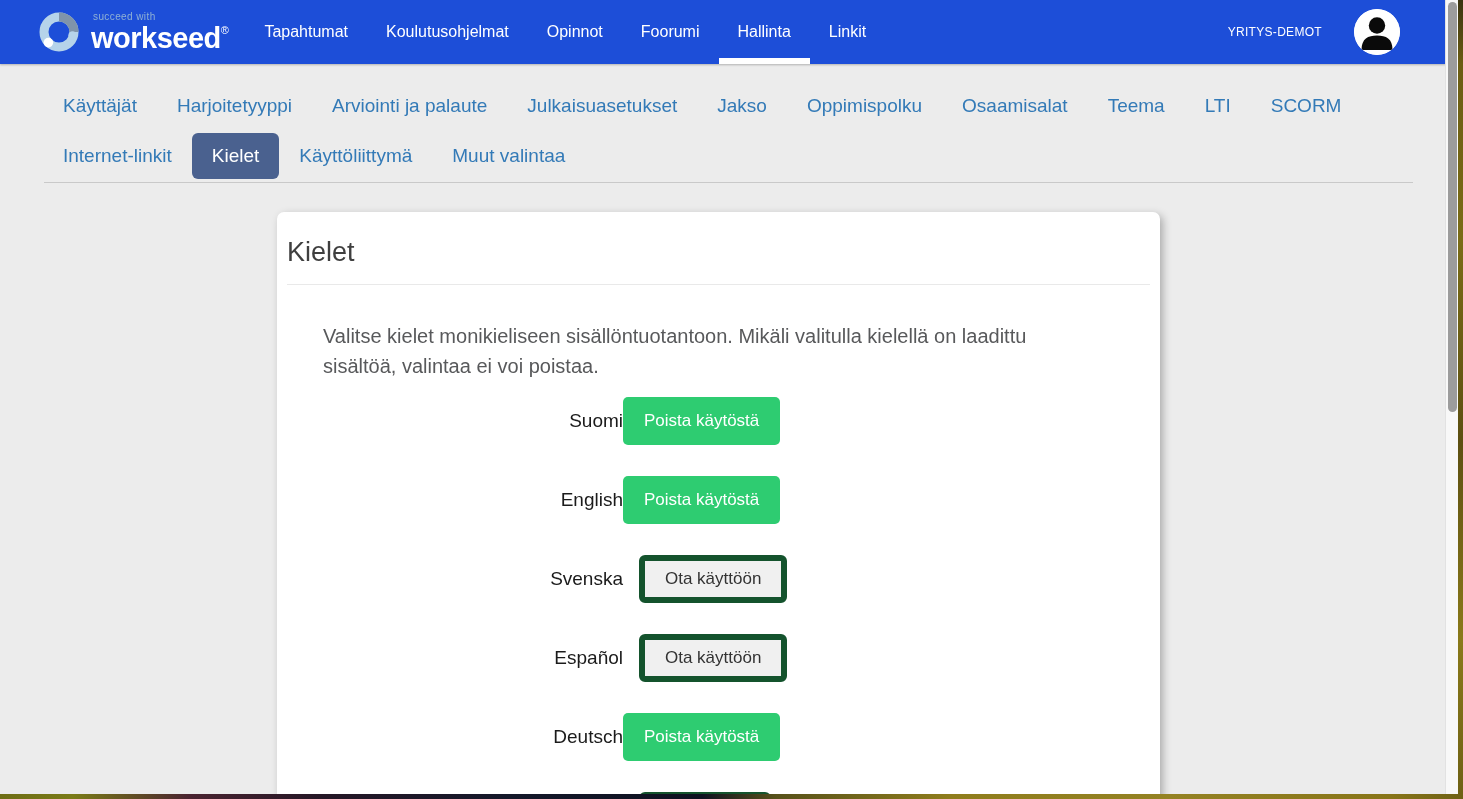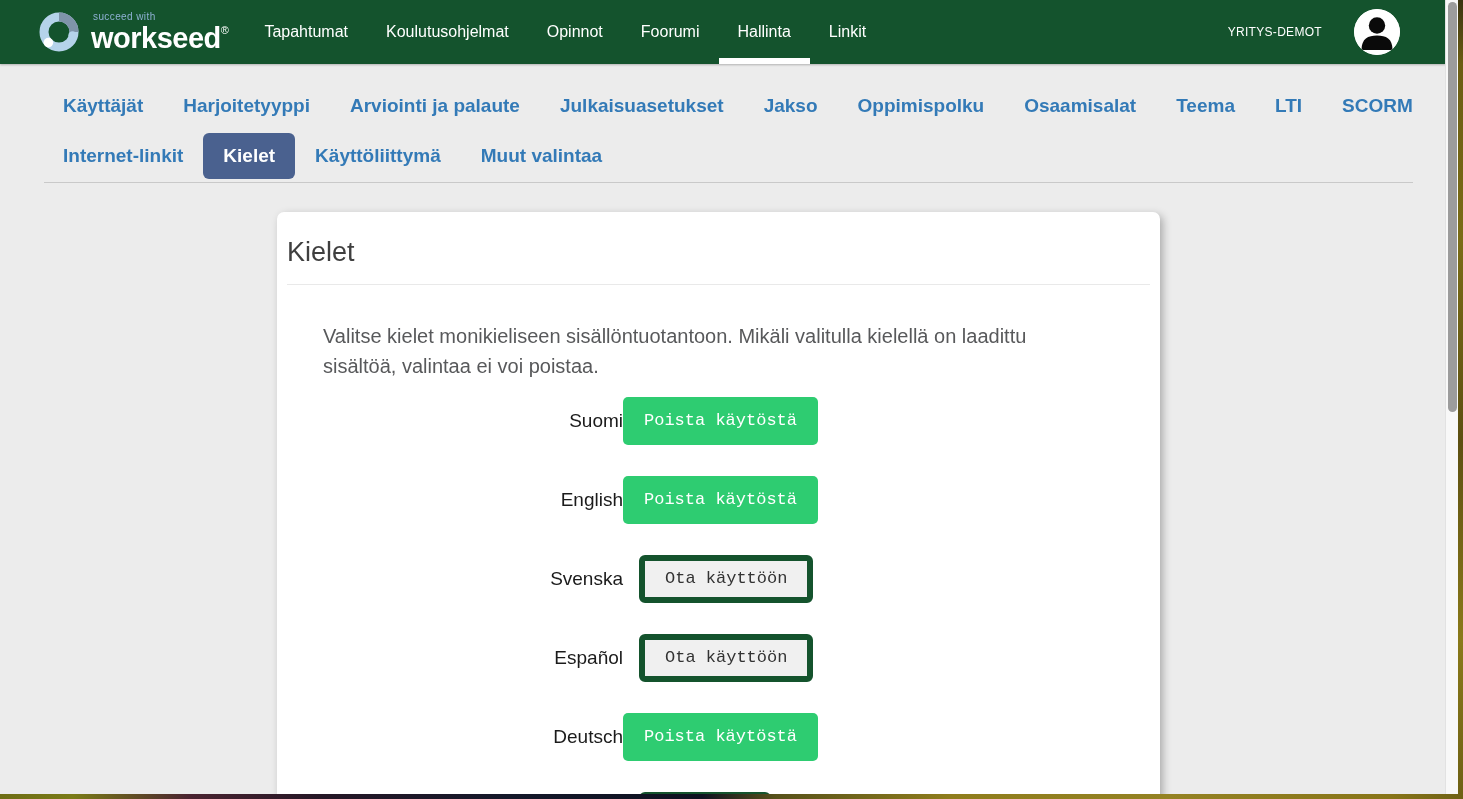--- a/index.html
+++ b/index.html
@@ -7,21 +7,21 @@
   body {
     position:relative;
     background:#ececec;
     font-family:"Liberation Sans", sans-serif;
   }
 
   
   .navbar {
     position:absolute; top:0; left:0;
     width:1446px; height:64px;
-    background:#14532d;
+    background:#1d4ed8;
     display:flex; align-items:center;
     box-shadow:0 1px 2px rgba(0,0,0,.25);
     z-index:5;
   }
   .logo { display:flex; align-items:center; margin-left:36px; cursor:pointer; }
   .logo-icon { width:46px; height:46px; }
   .logo-text { margin-left:9px; line-height:1; }
   .tagline { display:block; color:#8fb1d4; font-size:10px; letter-spacing:.4px; margin:0 0 2px 2px; }
   .wordmark { color:#fff; font-size:29px; font-weight:700; letter-spacing:-0.5px; }
   .wordmark sup { font-size:11px; font-weight:400; vertical-align:14px; }
@@ -35,21 +35,21 @@
   .nav-item.active::after {
     content:""; position:absolute; left:0; right:0; bottom:0;
     height:6px; background:#ffffff;
   }
 
   .nav-right { margin-left:auto; display:flex; align-items:center; margin-right:46px; }
   .account-name { color:#fff; font-size:12px; letter-spacing:.3px; margin-right:32px; cursor:pointer; }
   .avatar { width:46px; height:46px; border-radius:50%; background:#fff; overflow:hidden; cursor:pointer; flex:0 0 auto; }
 
   
-  .subnav { padding:19px 0 0 43px;font-weight:bold; }
+  .subnav { padding:19px 0 0 43px; }
   .subnav-row { display:flex; }
   .subnav-row + .subnav-row { margin-top:4px; }
   .subnav-item {
     color:#337ab7; font-size:19px; height:46px;
     padding:0 20px; display:flex; align-items:center;
     cursor:pointer; white-space:nowrap;
   }
   .subnav-item.active {
     background:#4a618f; color:#fff; border-radius:6px;
   }
@@ -66,21 +66,21 @@
   .card-title { font-size:27px; font-weight:300; color:#3f3f3f; }
   .card-divider { border-top:1px solid #e9e9e9; margin:16px 10px 0 10px; }
   .card-body { padding:36px 46px 0 46px; }
   .card-desc { color:#58595b; font-size:20px; line-height:30px; width:750px; }
 
   .lang-row { display:flex; align-items:center; height:79px; }
   .lang-label { margin-left:92px; width:208px; font-size:19px; color:#1b1b1b;text-align:right; }
   .btn {
     height:48px; border-radius:5px; font-size:17px;
     display:inline-flex; align-items:center; justify-content:center;
-    cursor:pointer; border:none; font-family:Liberation Mono, monospace; white-space:nowrap;
+    cursor:pointer; border:none; font-family:Liberation Sans, sans-serif; white-space:nowrap;
   }
   .btn-success { background:#2ecc71; color:#fff; padding:0 21px; }
   .btn-default { background:#f0f0f0; color:#333; border:6px solid #14532d; padding:0 20px; border-radius:6px;margin-left:16px; }
   .btn-stub { width:132px; }
 
   
   .scrollbar-track {
     position:absolute; top:0; right:5px; width:13px; height:794px;
     background:#f8f8f8; border-left:1px solid #e2e2e2; z-index:20;
   }

